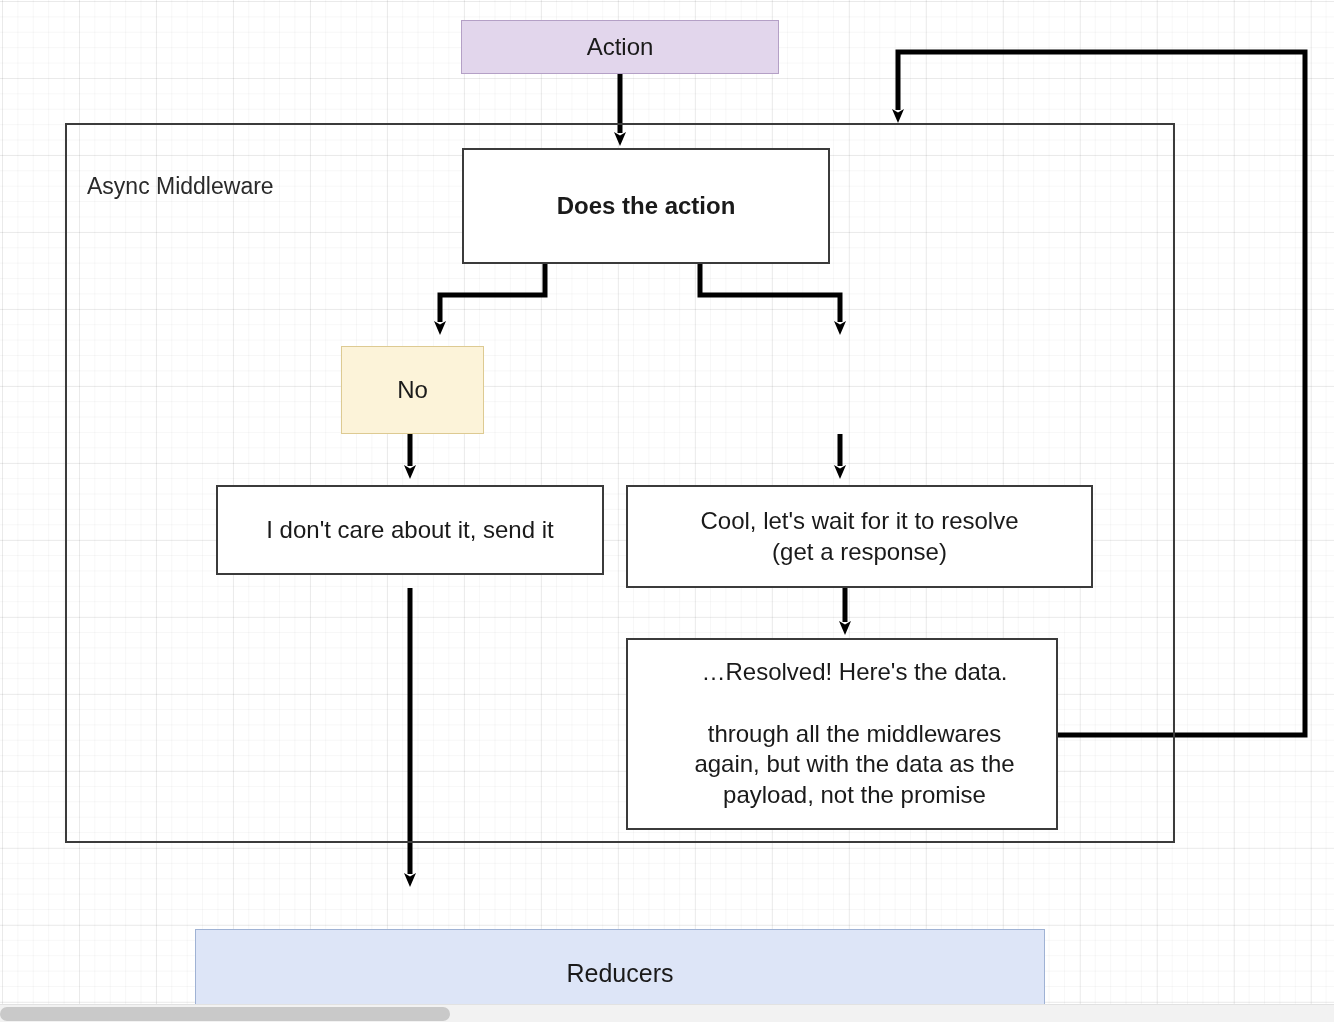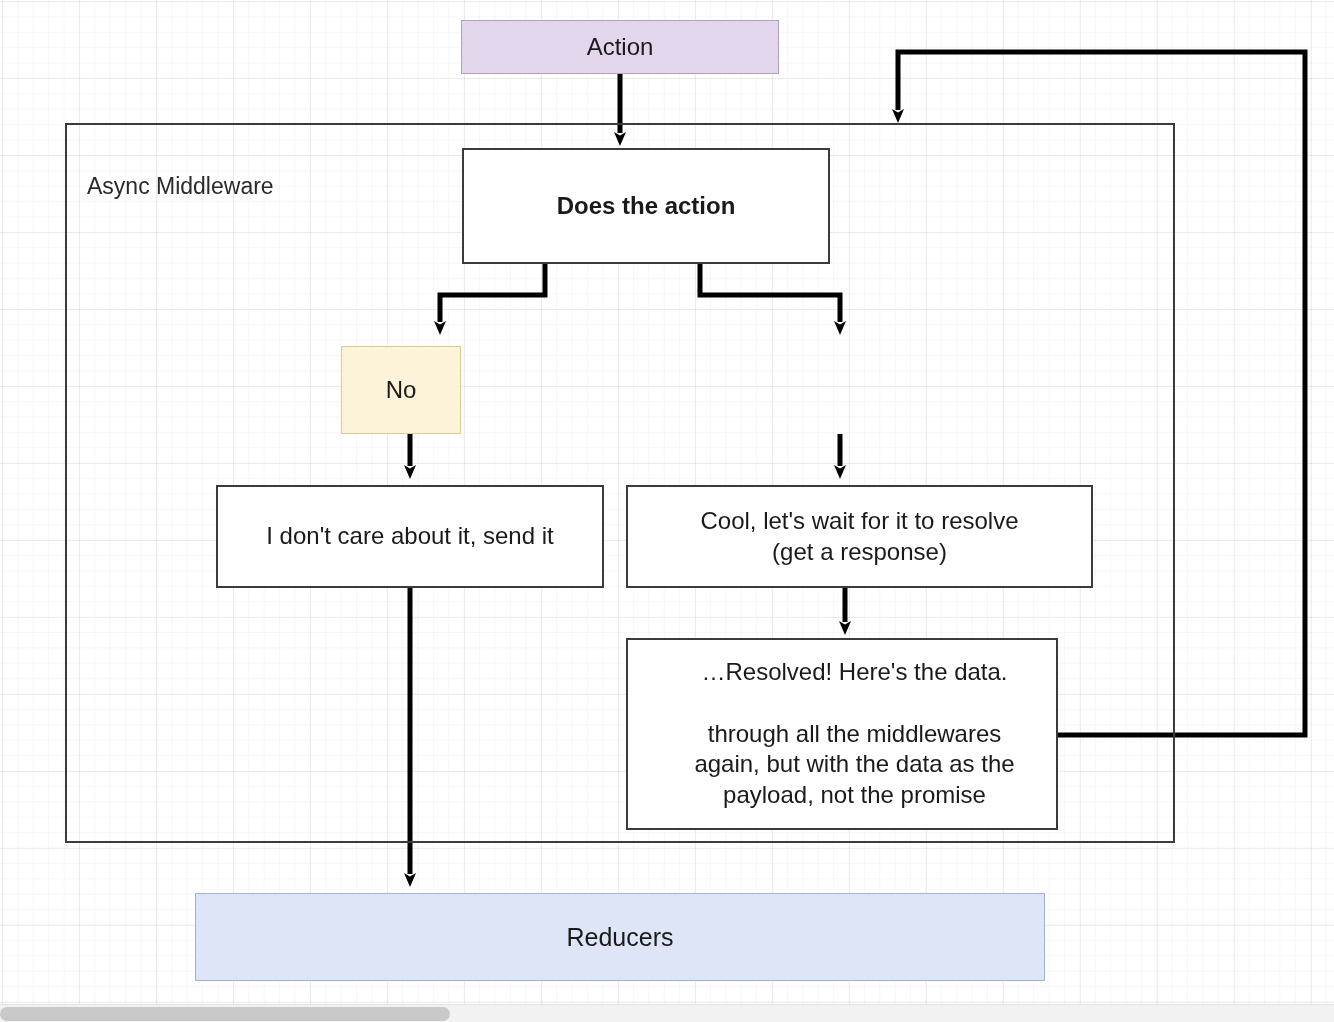--- a/index.html
+++ b/index.html
@@ -67,20 +67,21 @@
   }
   .yes-box {
     background: #dfe9d6;
     border: 1px solid #a8c294;
     font-size: 24px;
   }
   .reducers-box {
     background: #dde5f7;
     border: 1px solid #9fb2d4;
     font-size: 25px;
+    margin-top: 36px;
   }
   .container-box {
     background: transparent;
     border: 2px solid #3b3b3b;
     display: block;
   }
   .container-title {
     position: absolute;
     left: 87px;
     top: 140px;
@@ -147,26 +148,26 @@
   <div class="node action-box" style="left:461px; top:20px; width:318px; height:54px;">
     <span class="label">Action</span>
   </div>
 
   <div class="node plain-box" style="left:462px; top:148px; width:368px; height:116px;font-weight:bold;">
     <span class="label">
       <span>Does the action</span><br>
     </span>
   </div>
 
-  <div class="node no-box" style="left:341px; top:346px; width:120px; height:88px;">
+  <div class="node no-box" style="left:341px; top:346px; width:143px; height:88px;">
     <span class="label">No</span>
   </div>
 
 
-  <div class="node plain-box" style="left:216px; top:485px; width:388px; height:103px;">
+  <div class="node plain-box" style="left:216px; top:485px; width:388px; height:90px;">
     <span class="label">
       <span>I don't care about it, send it</span><br>
     </span>
   </div>
 
   <div class="node plain-box" style="left:626px; top:485px; width:467px; height:103px;">
     <span class="label">
       <span>Cool, let's wait for it to resolve</span><br>
       <span>(get a response)</span>
     </span>

